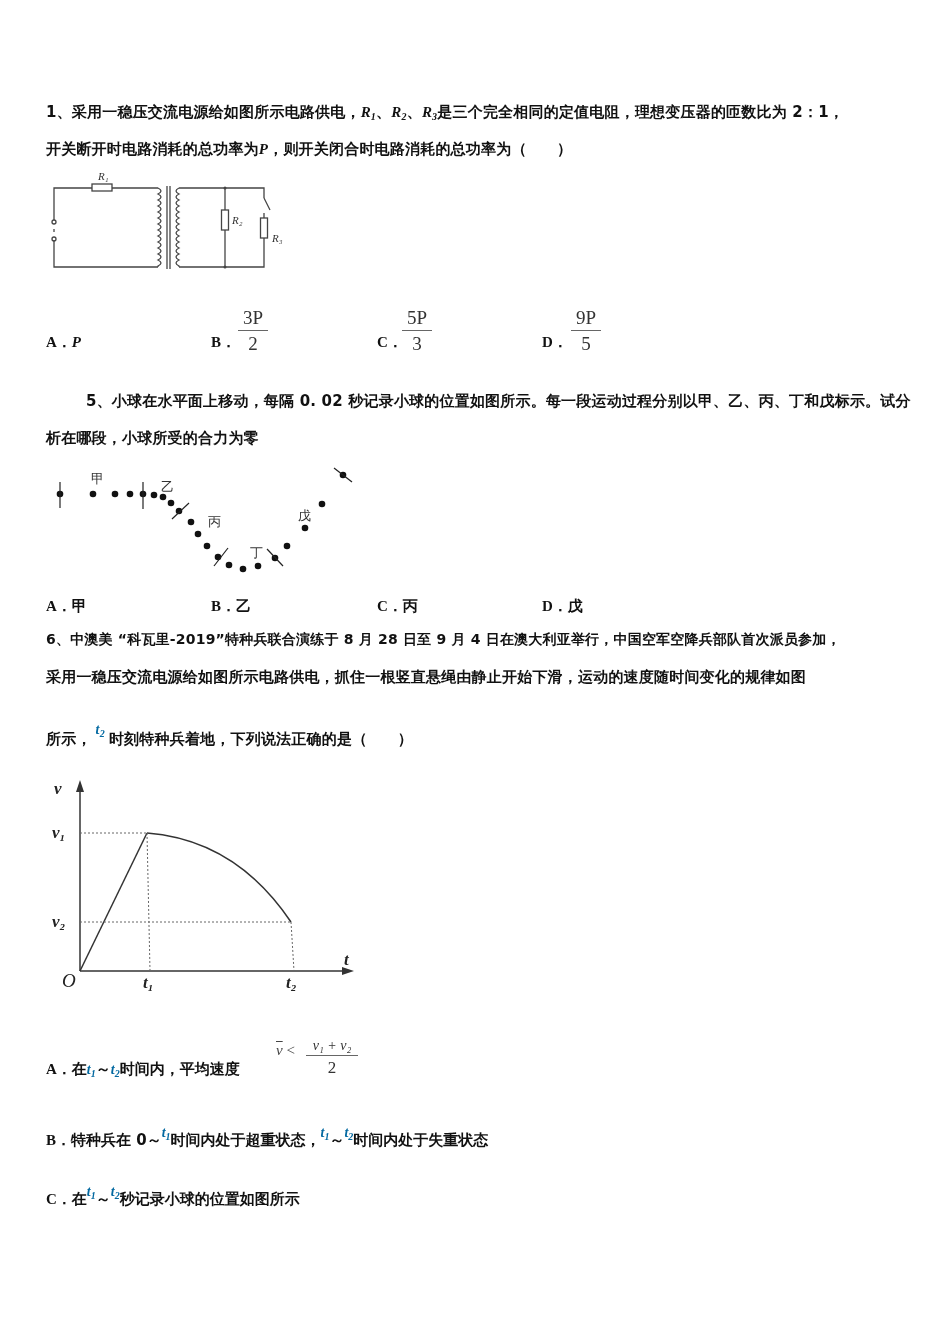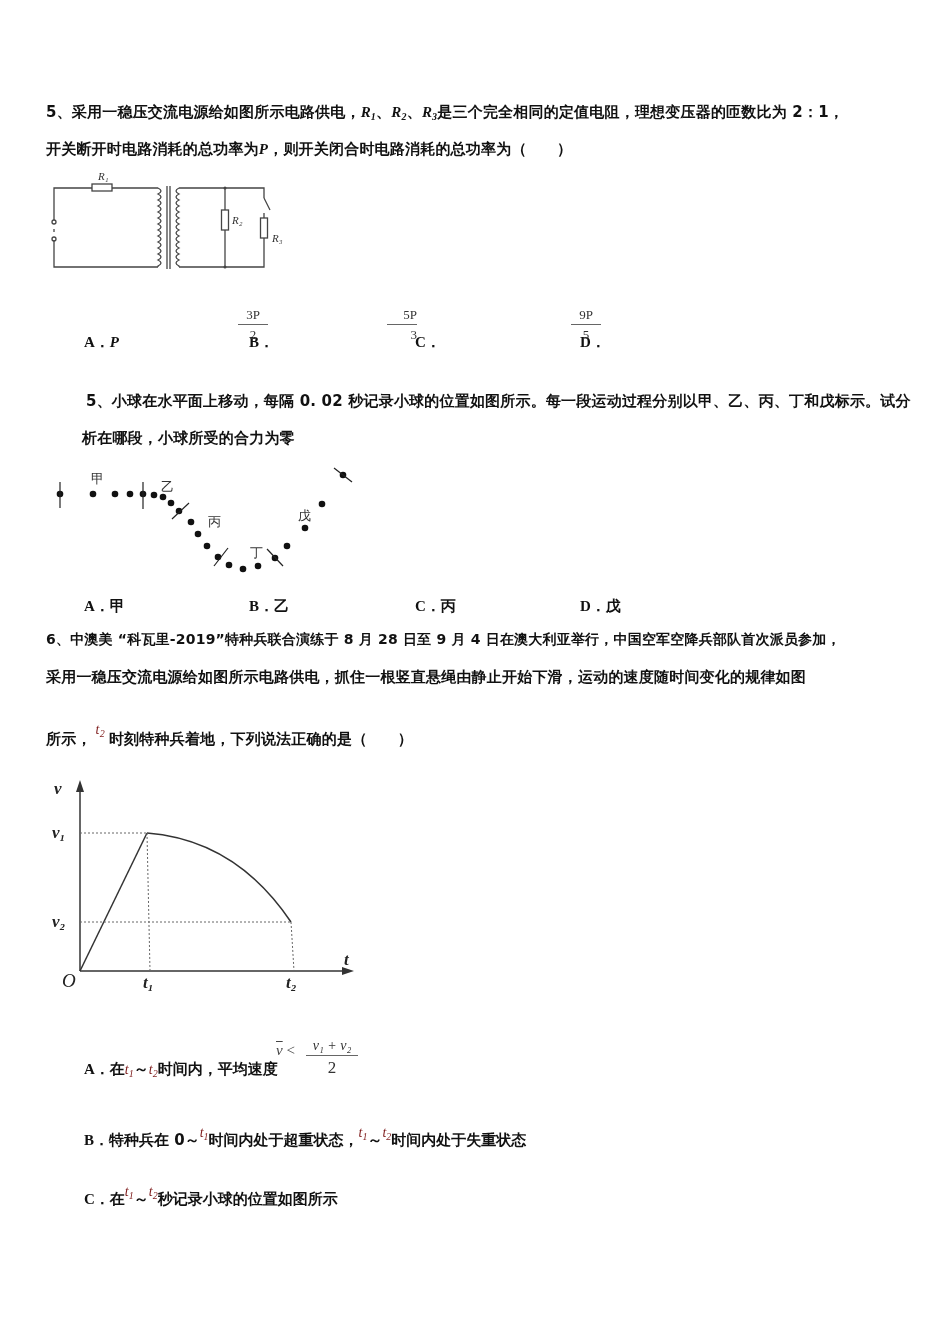--- a/index.html
+++ b/index.html
@@ -1,34 +1,34 @@
 <!DOCTYPE html>
 <html><head>
 <meta charset="utf-8">
 <style>
   html,body{margin:0;padding:0;background:#fff;}
   body{width:950px;height:1344px;position:relative;overflow:hidden;
        font-family:"DejaVu Sans","Liberation Sans",sans-serif;color:#111;}
   .line{position:absolute;left:46px;font-size:15px;font-weight:bold;white-space:nowrap;letter-spacing:0.2px;}
-  .opt{position:absolute;font-size:15px;font-weight:bold;white-space:nowrap;margin-left:38px;}
+  .opt{position:absolute;font-size:15px;font-weight:bold;white-space:nowrap;}
   .opt .lbl{font-family:"Liberation Serif",serif;font-weight:bold;}
   .serif{font-family:"Liberation Serif",serif;}
-  .frac{position:absolute;font-family:"Liberation Serif",serif;font-size:13px;font-weight:normal;text-align:center;width:30px;color:#333;}
+  .frac{position:absolute;font-family:"Liberation Serif",serif;font-size:19px;font-weight:normal;text-align:center;width:30px;color:#333;}
   .frac .num{display:block;border-bottom:1px solid #666;padding-bottom:1px;}
   .frac .den{display:block;padding-top:2px;}
   .it{font-style:italic;}
   .sub{font-size:10px;vertical-align:-3px;}
-  .sm{font-family:"Liberation Serif",serif;font-style:italic;font-weight:normal;font-size:14px;color:#7f1d1d;}
+  .sm{font-family:"Liberation Serif",serif;font-style:italic;font-weight:bold;font-size:14px;color:#0369a1;}
   svg text{font-family:"Liberation Serif",serif;}
 </style>
 </head>
 <body>
 
 <div class="line" style="top:103px;">
-  <span>5、采用一稳压交流电源给如图所示电路供电，</span><span class="serif it"><span>R</span><span class="sub">1</span></span><span>、</span><span class="serif it"><span>R</span><span class="sub">2</span></span><span>、</span><span class="serif it"><span>R</span><span class="sub">3</span></span><span>是三个完全相同的定值电阻，理想变压器的匝数比为 2：1，</span>
+  <span>1、采用一稳压交流电源给如图所示电路供电，</span><span class="serif it"><span>R</span><span class="sub">1</span></span><span>、</span><span class="serif it"><span>R</span><span class="sub">2</span></span><span>、</span><span class="serif it"><span>R</span><span class="sub">3</span></span><span>是三个完全相同的定值电阻，理想变压器的匝数比为 2：1，</span>
 </div>
 <div class="line" style="top:140px;">
   <span>开关断开时电路消耗的总功率为</span><span class="serif it">P</span><span>，则开关闭合时电路消耗的总功率为（　　）</span>
 </div>
 
 <svg style="position:absolute;left:46px;top:170px;" width="250" height="105" viewBox="0 0 250 105">
   <g stroke="#444" stroke-width="1.3" fill="none">
 
     <polyline points="8,50 8,18 46,18"></polyline>
     <rect x="46" y="14" width="20" height="7"></rect>
@@ -69,34 +69,34 @@
 <div class="opt" style="left:211px;top:333px;">
   <span class="lbl">B．</span>
 </div>
 <div class="frac" style="left:238px;top:307px;">
   <span class="num">3P</span>
     <span class="den">2</span>
 </div>
 <div class="opt" style="left:377px;top:333px;">
   <span class="lbl">C．</span>
 </div>
-<div class="frac" style="left:387px;top:307px;text-align:right;">
+<div class="frac" style="left:402px;top:307px;">
   <span class="num">5P</span>
     <span class="den">3</span>
 </div>
 <div class="opt" style="left:542px;top:333px;">
   <span class="lbl">D．</span>
 </div>
 <div class="frac" style="left:571px;top:307px;">
   <span class="num">9P</span>
     <span class="den">5</span>
 </div>
 
 <div class="line" style="top:392px;margin-left:40px;">5、小球在水平面上移动，每隔 0. 02 秒记录小球的位置如图所示。每一段运动过程分别以甲、乙、丙、丁和戊标示。试分</div>
-<div class="line" style="top:429px;margin-left:36px;">析在哪段，小球所受的合力为零</div>
+<div class="line" style="top:429px;">析在哪段，小球所受的合力为零</div>
 
 <svg style="position:absolute;left:46px;top:460px;" width="320" height="120" viewBox="0 0 320 120">
   <g fill="#111">
     <circle cx="14" cy="34" r="3.3"></circle>
     <circle cx="47" cy="34" r="3.3"></circle>
     <circle cx="69" cy="34" r="3.3"></circle>
     <circle cx="84" cy="34" r="3.3"></circle>
     <circle cx="97" cy="34" r="3.3"></circle>
     <circle cx="108" cy="35" r="3.3"></circle>
     <circle cx="117" cy="37" r="3.3"></circle>

